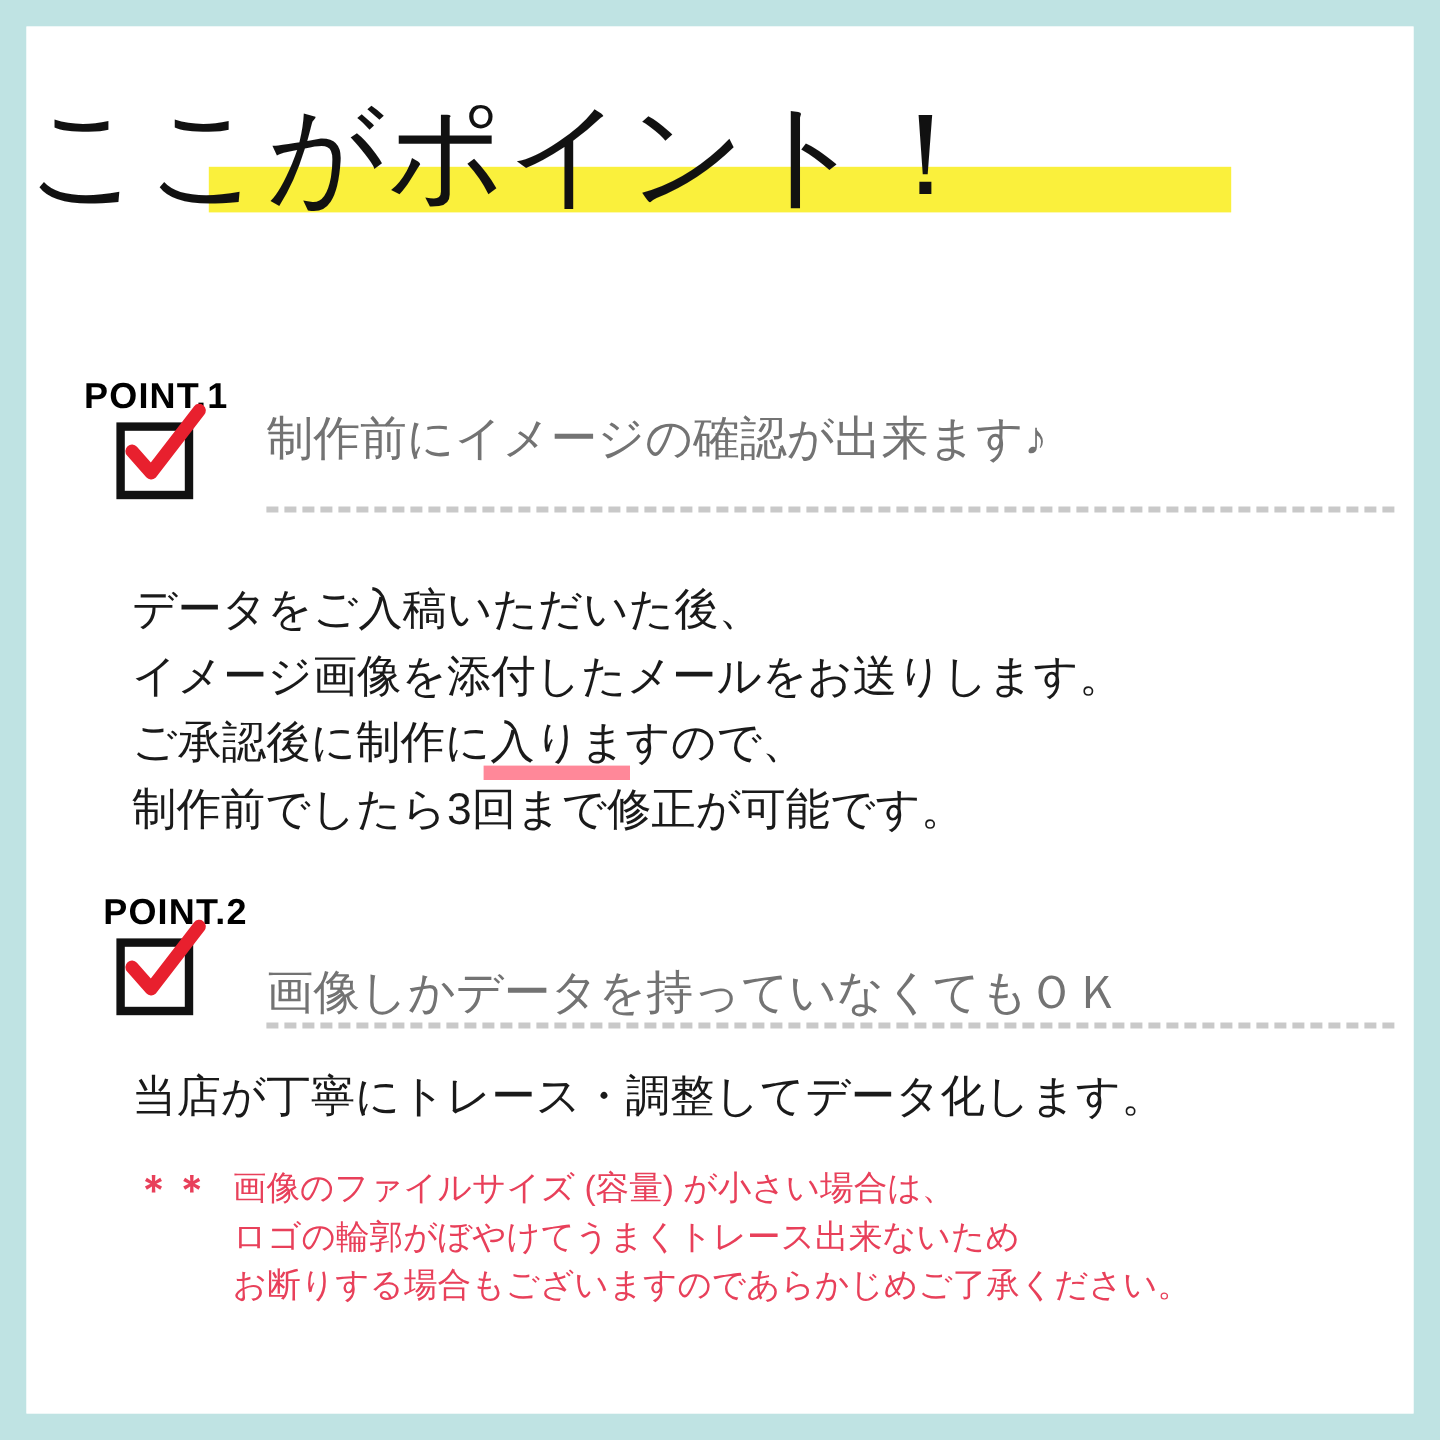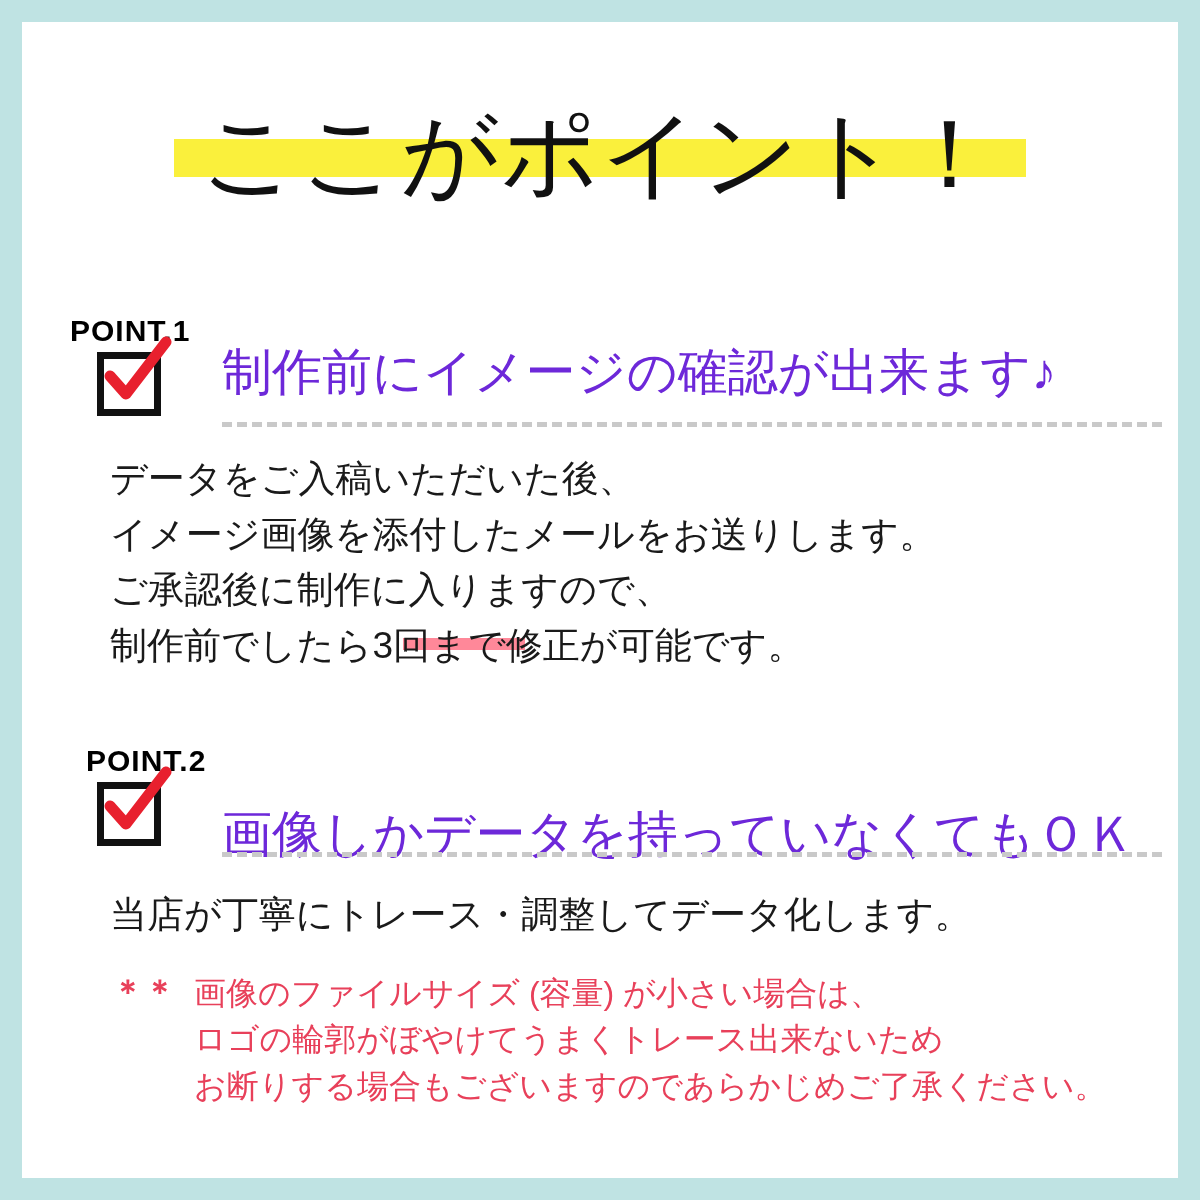--- a/index.html
+++ b/index.html
@@ -25,22 +25,21 @@
     height: 100%;
     background: #ffffff;
   }
 
   
   .title-wrap {
     position: absolute;
     left: 0;
     top: 55px;
     width: 100%;
-    text-align: center;
-    margin-top: 24px;
+    text-align: left;
   }
   .title-highlight {
     position: absolute;
     left: 152px;
     top: 117px;
     width: 852px;
     height: 38px;
     background: #faf03c;
   }
   .title-text {
@@ -76,23 +75,23 @@
     background: #ffffff;
   }
   .check-mark {
     position: absolute;
     width: 80px;
     height: 80px;
     pointer-events: none;
   }
   .headline {
     position: absolute;
-    font-size: 50px;
+    font-size: 39px;
     line-height: 1.15;
-    color: #6d28d9;
+    color: #737373;
     white-space: nowrap;
     font-weight: 500;
   }
   .dashed-rule {
     position: absolute;
     height: 0;
     border-top: 5px dashed #c9c9c9;
   }
   .body-text {
     position: absolute;
@@ -101,21 +100,21 @@
     color: #1a1a1a;
     white-space: pre-line;
   }
   .marker-red {
     position: absolute;
     background: #ff8899;
     height: 12px;
   }
   .note-red {
     position: absolute;
-    font-size: 32px;
+    font-size: 28px;
     line-height: 1.45;
     color: #e8405a;
     white-space: pre-line;
   }
   .note-star {
     position: absolute;
     font-size: 32px;
     color: #e8405a;
     font-weight: bold;
   }
@@ -133,21 +132,21 @@
 
     <div class="point-block">
       <div class="point-label" style="left:48px; top:292px;">POINT.1</div>
       <div class="checkbox" style="left:75px; top:330px;"></div>
       <svg class="check-mark" style="left:70px; top:312px;" viewBox="0 0 80 80">
         <path d="M18 42 L34 60 L74 8" fill="none" stroke="#e8202e" stroke-width="11" stroke-linecap="round" stroke-linejoin="round"></path>
       </svg>
       <div class="headline" style="left:200px; top:322px;">制作前にイメージの確認が出来ます♪</div>
       <div class="dashed-rule" style="left:200px; top:400px; width:940px;"></div>
       <div class="marker-red" style="left:381px; top:616px; width:122px;"></div>
-      <div class="body-text" style="left:88px; top:429px;">データをご入稿いただいた後、
+      <div class="body-text" style="left:88px; top:458px;">データをご入稿いただいた後、
 イメージ画像を添付したメールをお送りします。
 ご承認後に制作に入りますので、
 制作前でしたら3回まで修正が可能です。</div>
     </div>
 
     <div class="point-block">
       <div class="point-label" style="left:64px; top:722px;">POINT.2</div>
       <div class="checkbox" style="left:75px; top:760px;"></div>
       <svg class="check-mark" style="left:70px; top:742px;" viewBox="0 0 80 80">
         <path d="M18 42 L34 60 L74 8" fill="none" stroke="#e8202e" stroke-width="11" stroke-linecap="round" stroke-linejoin="round"></path>

